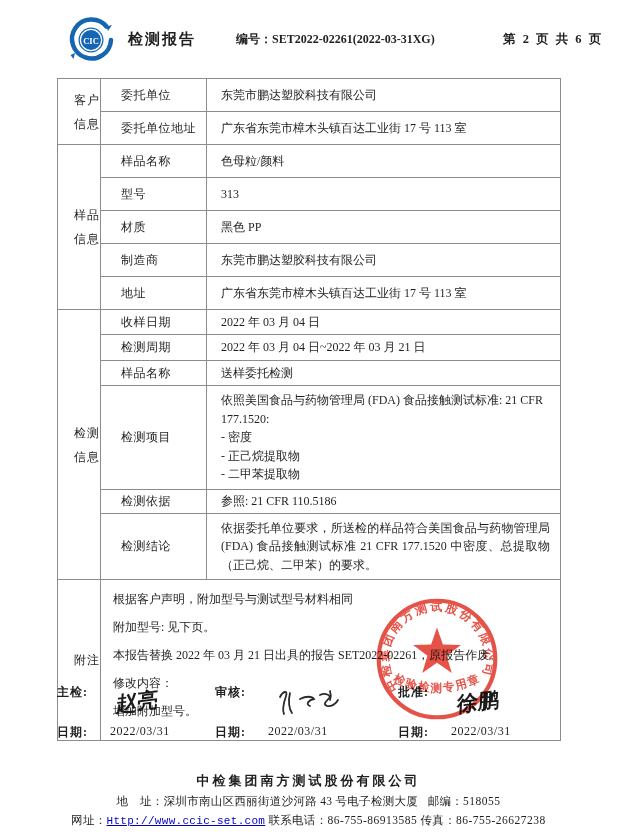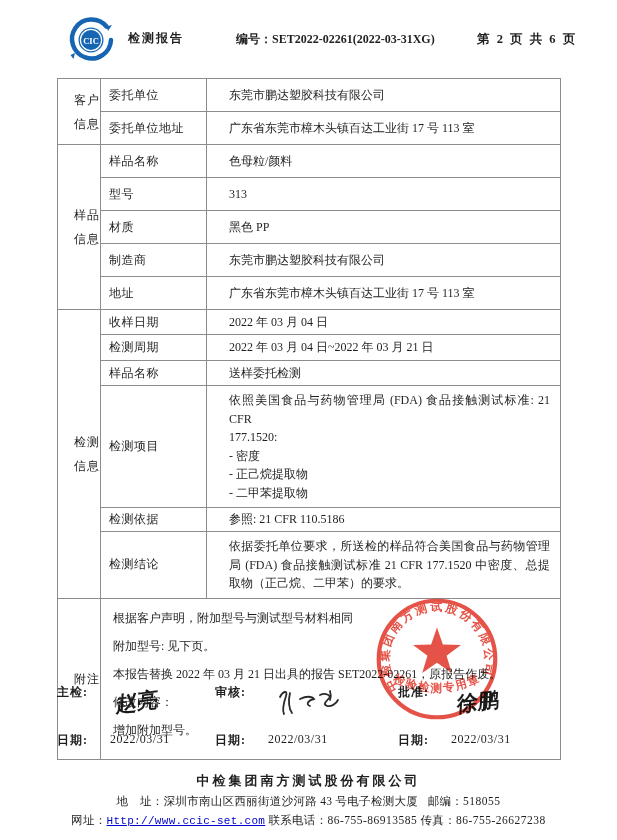--- a/index.html
+++ b/index.html
@@ -3,44 +3,44 @@
 <meta charset="utf-8">
 <style>
   * { margin:0; padding:0; box-sizing:border-box; }
   html,body { background:#ffffff; }
   body { font-family:"Liberation Serif","DejaVu Serif",serif; color:#1f1f1f; }
   #page { position:relative; width:617px; height:840px; background:#ffffff; overflow:hidden;text-decoration:underline; }
 
   
   .header { position:absolute; left:0; top:0; width:617px; height:70px; }
   .logo { position:absolute; left:66px; top:15px; width:50px; height:50px; }
-  .doc-title { position:absolute; left:128px; top:30px; font-size:12px; font-weight:bold; letter-spacing:2px; }
+  .doc-title { position:absolute; left:128px; top:30px; font-size:15px; font-weight:bold; letter-spacing:2px; }
   .report-no { position:absolute; left:236px; top:31px; font-size:12px; font-weight:bold; }
-  .page-info { position:absolute; left:477px; top:31px; font-size:12.5px; font-weight:bold; letter-spacing:2px; }
+  .page-info { position:absolute; left:503px; top:31px; font-size:12.5px; font-weight:bold; letter-spacing:2px; }
 
   
   table.report { position:absolute; left:57px; top:78px; width:503px; border-collapse:collapse; table-layout:fixed; }
   table.report td { border:1px solid #8c8c8c; font-size:12px; vertical-align:middle; }
   td.glabel { text-align:right; white-space:pre-line; line-height:24px; letter-spacing:1px; }
-  td.field { padding-left:8px; letter-spacing:.5px; }
-  td.value { padding-left:22px; padding-right:10px; }
+  td.field { padding-left:20px; letter-spacing:.5px; }
+  td.value { padding-left:14px; padding-right:10px; }
   td.multi { white-space:pre-line; line-height:18.5px; padding-top:5px; padding-bottom:5px; vertical-align:top; text-align:justify;margin-top:28px; }
   td.note  { white-space:pre-line; line-height:28px; padding:5px 10px 15px 12px; vertical-align:top; }
   .h33 { height:33px; } .h25 { height:25px; } .h26 { height:26px; }
   .h92 { height:92px; } .h24 { height:24px; } .h53 { height:53px; } .h94 { height:94px; }
 
   
   .sig-area { position:absolute; left:57px; top:684px; width:503px; }
   .sig-row, .date-row { display:flex; }
   .sig-col { display:flex; align-items:flex-start; }
   .sig-col.c1 { width:158px; } .sig-col.c2 { width:183px; } .sig-col.c3 { width:162px; }
   .sig-label, .date-label { font-size:12px; font-weight:bold; letter-spacing:1px; }
   .sig-name { font-size:21px; font-weight:bold; transform:rotate(-7deg) skewX(-10deg); margin-left:28px; color:#1a1a1a; }
   .sig-slot { height:36px; display:flex; align-items:center; }
-  .date-row { margin-top:12px; }
+  .date-row { margin-top:4px; }
   .date-val { font-size:12px; margin-left:22px; letter-spacing:.5px; }
 
   
   .stamp { position:absolute; left:374px; top:596px; width:126px; height:126px; opacity:.88; mix-blend-mode:multiply; z-index:5; }
 
   
   .footer { position:absolute; left:0; top:772px; width:617px; text-align:center; }
   .footer-company { font-size:13px; font-weight:bold; letter-spacing:3px; }
   .footer-line { font-size:11.5px; margin-top:4px; letter-spacing:.3px; }
   .footer-link { color:#0000cc; text-decoration:underline; font-family:"Liberation Mono","DejaVu Sans Mono",monospace; font-size:11px; }

